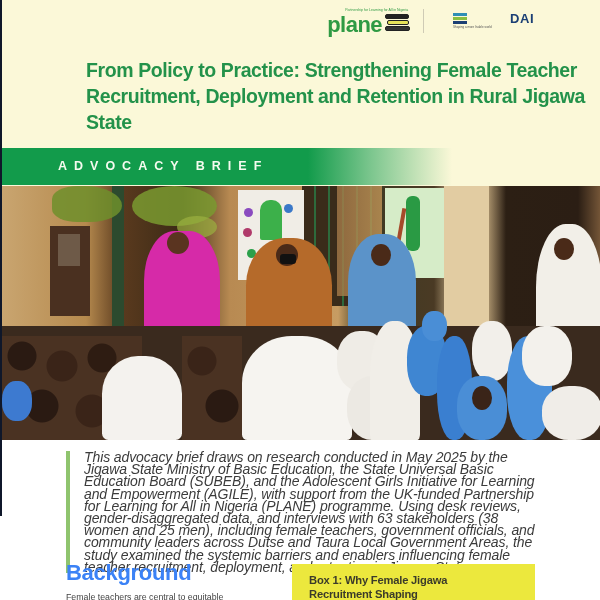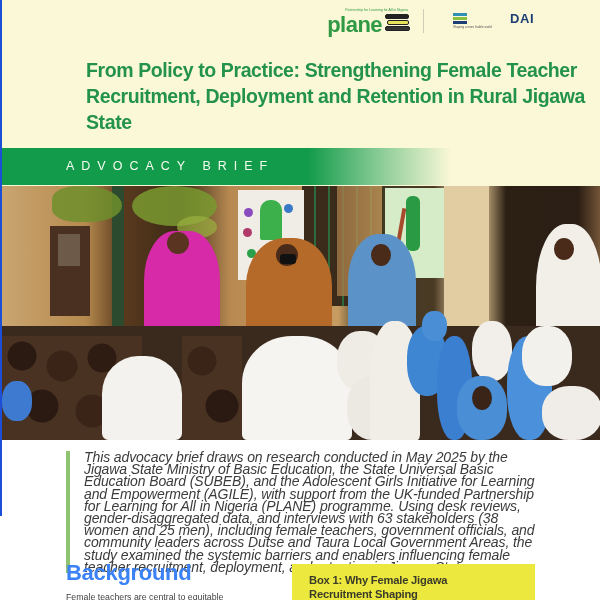--- a/index.html
+++ b/index.html
@@ -1,19 +1,19 @@
 <!DOCTYPE html>
 <html><head>
   <meta charset="utf-8">
   <style>
     * { box-sizing: border-box; margin: 0; padding: 0; }
     html, body { width: 600px; height: 600px; overflow: hidden; background: #ffffff; }
     body { font-family: "Liberation Sans", sans-serif; position: relative; }
 
-    .page { position: absolute; left: 0; top: 0; width: 600px; height: 516px; border-left: 2px solid #1d4ed8; }
+    .page { position: absolute; left: 0; top: 0; width: 600px; height: 516px; border-left: 2px solid #0f172a; }
 
     
     .header { position: absolute; left: 0; top: 0; width: 600px; height: 186px; background: #fbf8d8; }
     .logos { position: absolute; top: 6px; right: 68px; height: 30px; display: flex; align-items: center; }
     .plane-logo { position: relative; display: flex; align-items: flex-end; height: 30px; }
     .plane-word { font-family: "Liberation Sans", sans-serif; font-weight: bold; font-size: 22px; color: #2f9a43; letter-spacing: -0.5px; line-height: 22px; margin-top: 6px; }
     .plane-tag { position: absolute; top: 2px; left: 18px; font-size: 3.5px; color: #2f9a43; white-space: nowrap; line-height: 4px; }
     .books { position: relative; width: 26px; height: 20px; margin-left: 3px; margin-bottom: 2px; }
     .book { position: absolute; left: 0; height: 5px; border-radius: 2px; border: 1.5px solid #222; }
     .b1 { top: 0; width: 24px; background: #222; }
@@ -34,21 +34,21 @@
     .dai { display: flex; flex-direction: column; margin-left: 16px; }
     .dai-row { display: flex; align-items: center; }
     .dai-bars { display: flex; flex-direction: column; width: 14px; margin-right: 2px; }
     .dai-bars span { display: block; height: 3px; margin-bottom: 1px; }
     .dai-word { font-size: 13px; font-weight: bold; color: #1b3f74; letter-spacing: 0.5px; line-height: 13px; margin-left: 41px; }
     .dai-tag { font-size: 3px; color: #555; line-height: 5px; }
 
     .title { position: absolute; left: 64px; top: 57px; width: 500px; font-family: "Liberation Sans", sans-serif; font-weight: bold; font-size: 19.5px; line-height: 26px; color: #23924a; letter-spacing: -0.4px; margin-left: 20px; }
 
     .brief-band { position: absolute; left: 0; top: 148px; width: 450px; height: 37px; background: linear-gradient(to right, #129b4b 0%, #129b4b 68%, #7cc68e 82%, rgba(251,248,216,0) 100%); }
-    .brief-label { position: absolute; left: 64px; top: 156px; font-size: 12.5px; font-weight: normal; color: #f5fbef; letter-spacing: 7px; line-height: 20px; }
+    .brief-label { position: absolute; left: 56px; top: 156px; font-size: 12.5px; font-weight: bold; color: #f5fbef; letter-spacing: 7px; line-height: 20px; }
 
     
     .photo { position: absolute; left: 0; top: 186px; width: 600px; height: 254px; overflow: hidden; background: #8a6a3c; }
     .ph { position: absolute; }
 
     
     .abstract { position: absolute; left: 64px; top: 451px; width: 480px; border-left: 4px solid #8fc46e; padding-left: 14px; }
     .abstract-text { font-style: italic; font-size: 14px; line-height: 12.2px; color: #3b3b3b; letter-spacing: -0.1px; }
 
     .bg-heading { position: absolute; left: 64px; top: 560px; font-size: 22px; font-weight: bold; color: #3b82f6; letter-spacing: -0.3px; }

